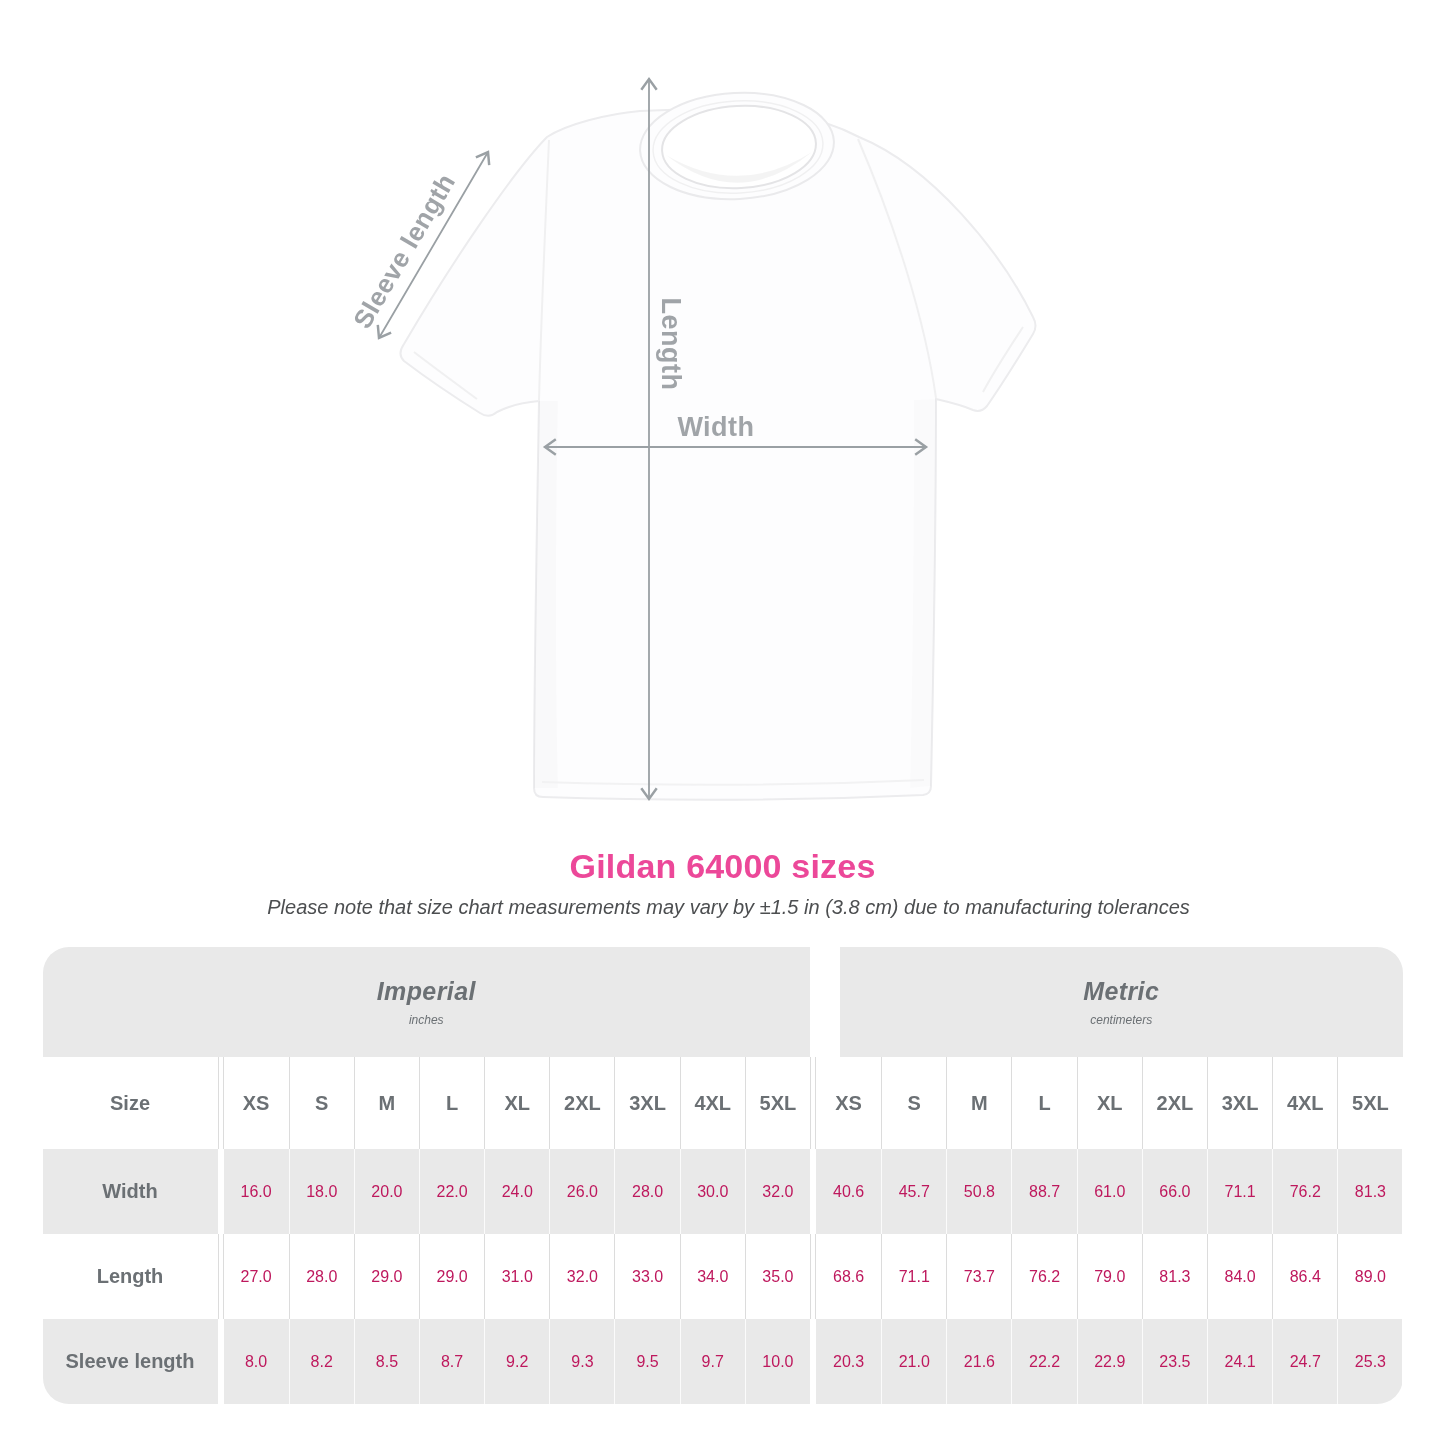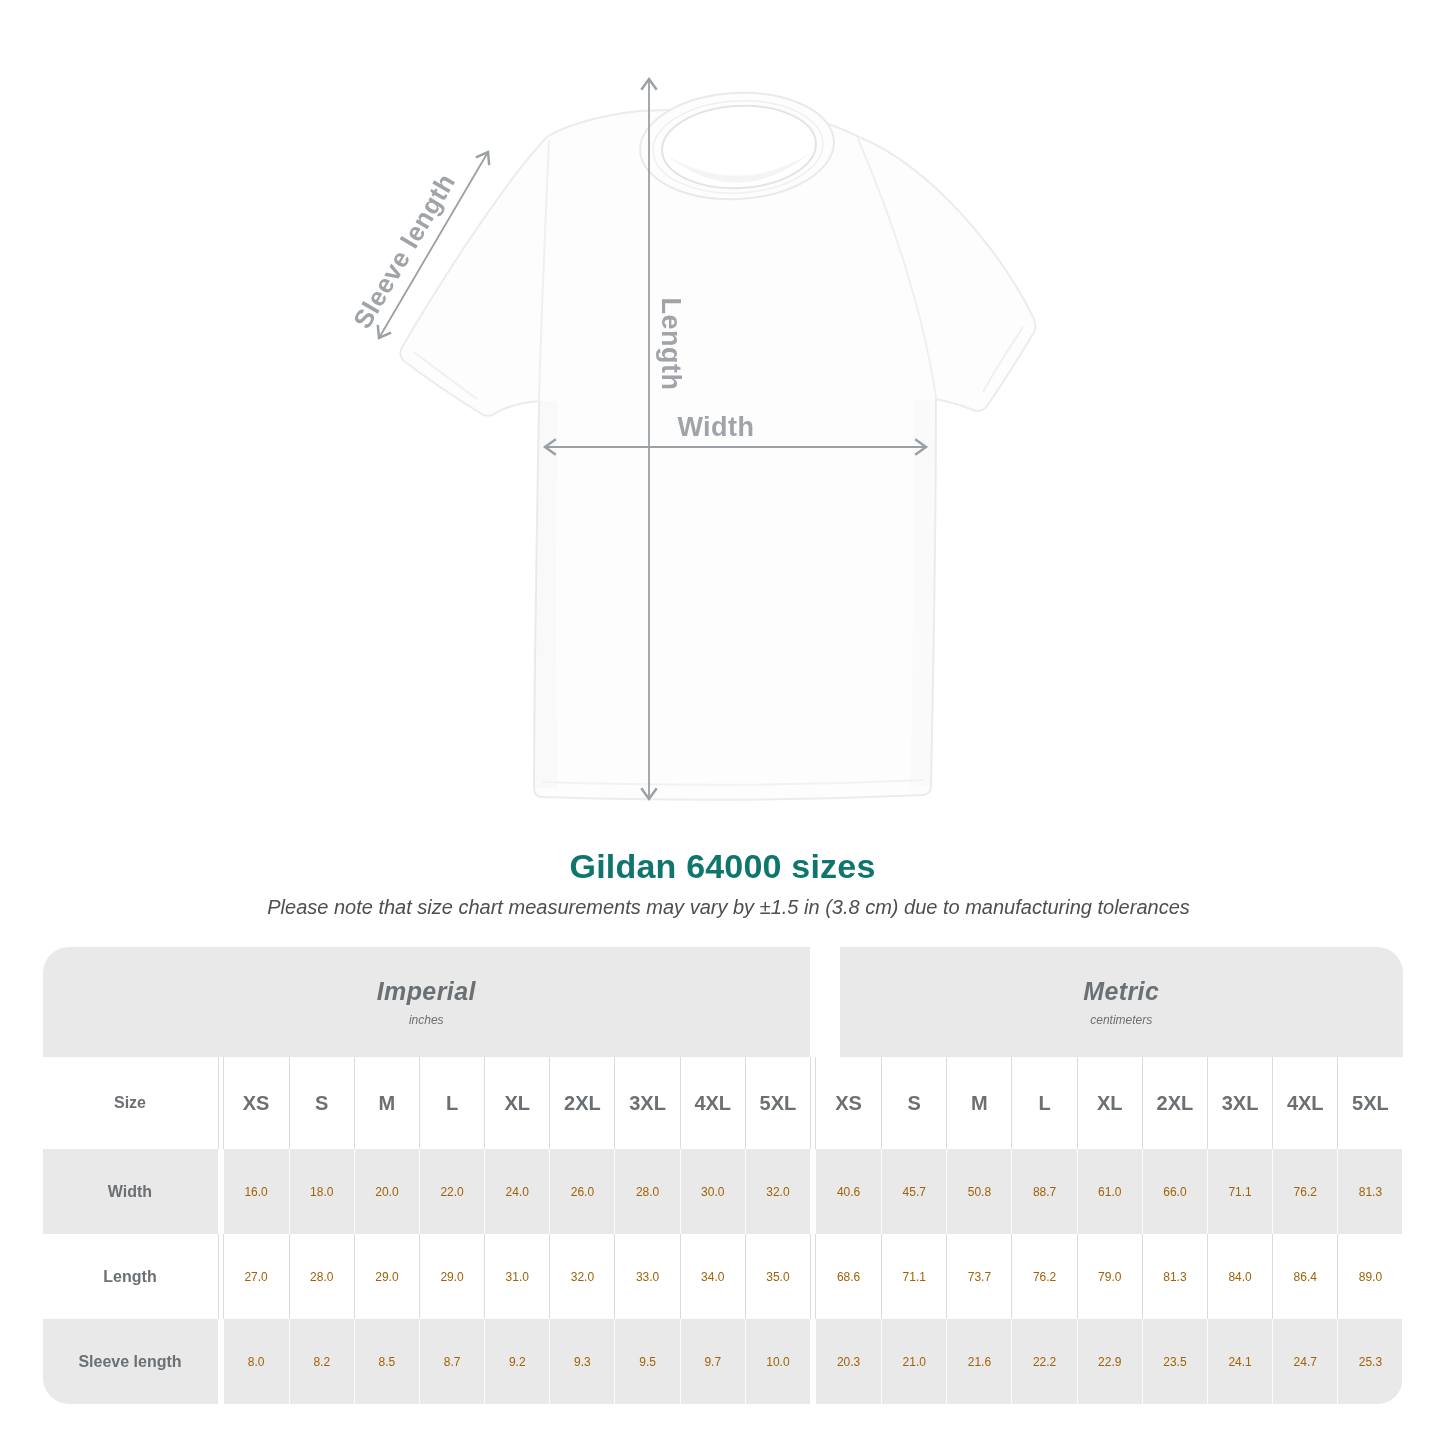--- a/index.html
+++ b/index.html
@@ -6,21 +6,21 @@
   body{
     width:1445px;height:1445px;background:#ffffff;
     font-family:"Liberation Sans", sans-serif;
     -webkit-font-smoothing:antialiased;
   }
   .shirt-wrap{width:1445px;height:845px;position:relative;}
   .shirt-wrap svg{display:block;}
   .title-block{text-align:center;}
   h1.page-title{
     margin:2px 0 10px 0;
-    font-size:34px;font-weight:bold;color:#0f766e;letter-spacing:.2px;
+    font-size:34px;font-weight:bold;color:#ec4899;letter-spacing:.2px;
   }
   .note{
     margin:0 0 28px 0;
     font-size:20px;font-style:italic;color:#4c4e50;padding-left:12px;
   }
   
   .size-table{
     width:1360px;margin:0 auto;border-radius:26px;overflow:hidden;
   }
   .trow{
@@ -31,23 +31,23 @@
   .group-row{height:110px;}
   .group-cell{background:#e9e9e9;}
   .group-imperial{grid-column:1 / 12;}
   .group-sep{grid-column:12 / 13;background:#ffffff;}
   .group-metric{grid-column:13 / 22;margin-left:24px;}
   .group-label{font-size:25px;font-weight:bold;font-style:italic;color:#6b7074;letter-spacing:.4px;}
   .group-sub{font-size:12px;font-style:italic;color:#6b7074;margin-top:7px;}
   .header-row{height:92px;background:#ffffff;}
   .hcell{font-size:20px;font-weight:bold;color:#6b7074;border-left:1px solid #dcdcdc;}
   .hcell.first{border-left:none;text-align:center;}
-  .rlabel{font-size:16px;font-weight:bold;color:#6b7074;}
+  .rlabel{font-size:20px;font-weight:bold;color:#6b7074;}
   .data-row{height:85px;}
-  .data-row .vcell{font-size:12px;color:#a16207;}
+  .data-row .vcell{font-size:16px;color:#be185d;}
   .data-row.plain{background:#ffffff;}
   .data-row.plain .vcell{border-left:1px solid #dcdcdc;}
   .data-row.plain .vcell.first{border-left:none;}
   .data-row.band .rlabel,.data-row.band .vcell{background:#e9e9e9;}
   .data-row.band .vcell{border-left:1px solid rgba(255,255,255,.8);}
   .data-row.band .vcell.first{border-left:none;}
   .sep{background:#ffffff;}
   .header-row .sep,.data-row.plain .sep{border-left:1px solid #dcdcdc;border-right:1px solid #dcdcdc;}
 </style>
 </head>

